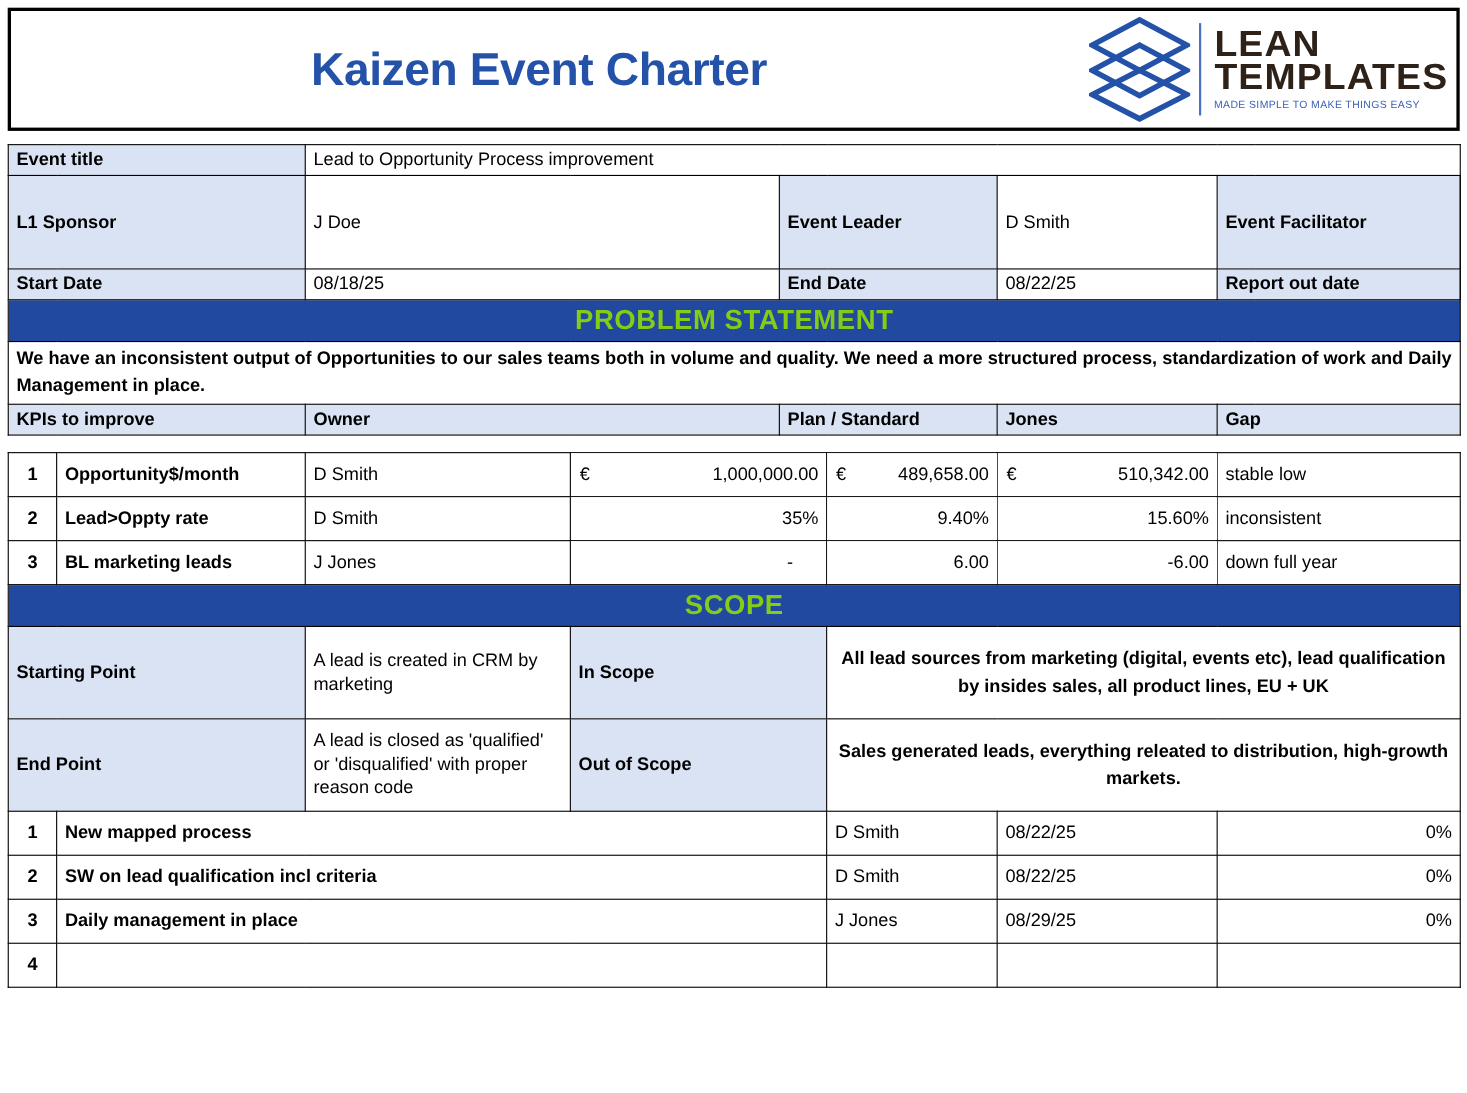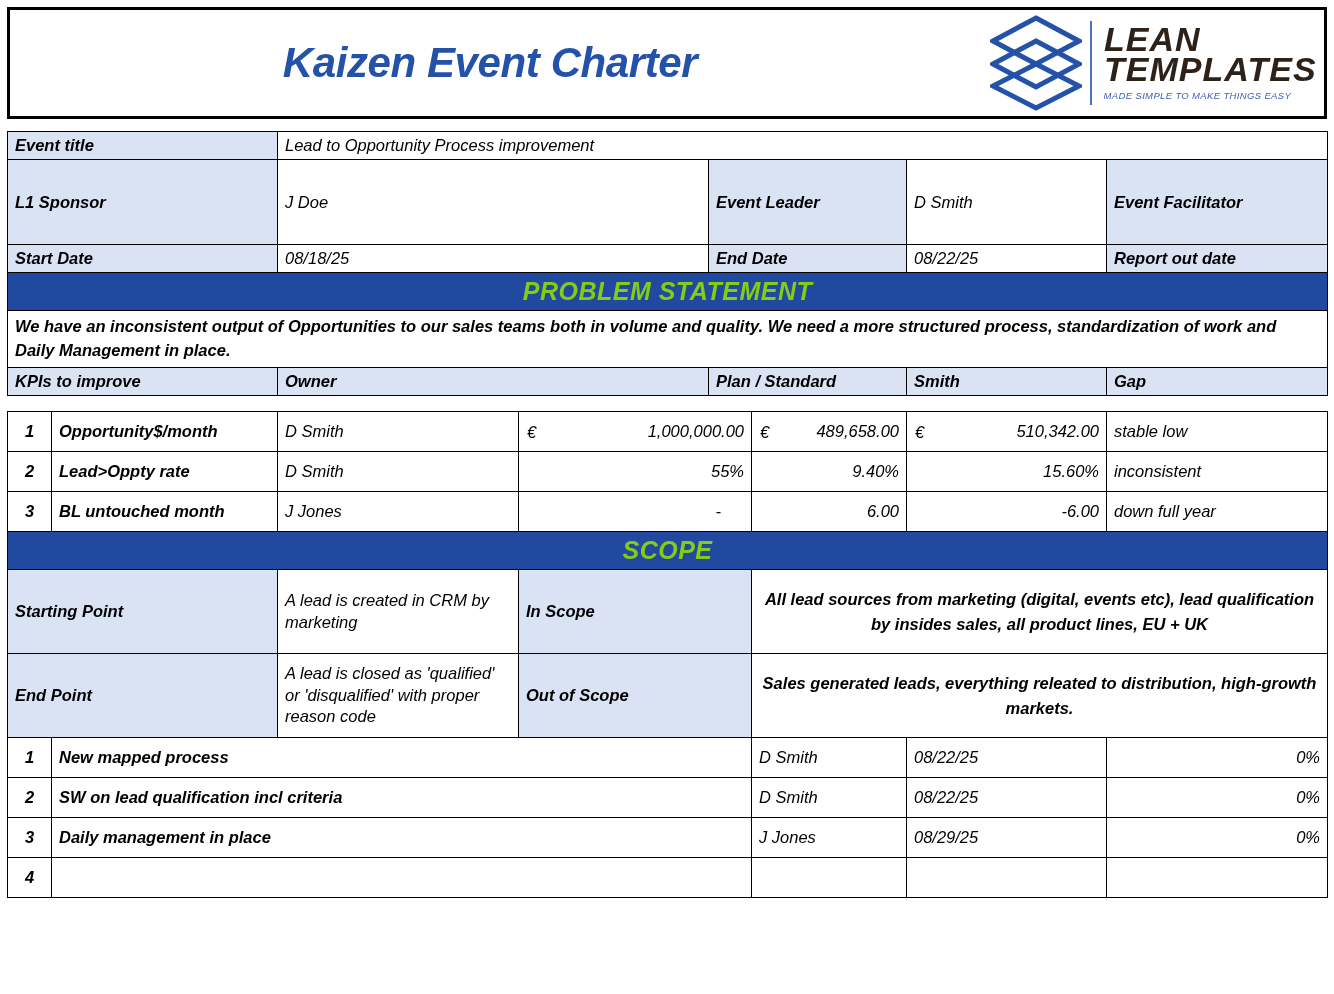--- a/index.html
+++ b/index.html
@@ -13,21 +13,20 @@
     font-family: "Liberation Sans", sans-serif;
     color: #000000;
     overflow: hidden;
   }
 
   .page {
     width: 1254px;
     height: 994px;
     position: relative;
     box-sizing: border-box;
-    font-style: italic;
   }
 
   
   .title-band {
     position: absolute;
     left: 7px;
     top: 7px;
     width: 1320px;
     height: 112px;
     border: 3px solid #000000;
@@ -257,21 +256,21 @@
     </tr>
 
     <tr>
       <td class="problem" colspan="9">We have an inconsistent output of Opportunities to our sales teams both in volume and quality. We need a more structured process, standardization of work and Daily Management in place.</td>
     </tr>
 
     <tr>
       <td class="hdr" colspan="2">KPIs to improve</td>
       <td class="hdr" colspan="2">Owner</td>
       <td class="hdr" colspan="2">Plan / Standard</td>
-      <td class="hdr">Smith</td>
+      <td class="hdr">Jones</td>
       <td class="hdr" colspan="2">Gap</td>
     </tr>
   </tbody>
     </table>
 
   <table class="sheet" style="top:411px">
     <colgroup>
       <col style="width:44px">
       <col style="width:226px">
       <col style="width:241px">
@@ -296,34 +295,34 @@
         <span class="sym">€</span><span>510,342.00</span>
       </td>
       <td class="val">stable low</td>
     </tr>
 
     <tr class="row-kpi">
       <td class="numcol">2</td>
       <td class="val bold">Lead&gt;Oppty rate</td>
       <td class="val">D Smith</td>
       <td class="cur">
-        <span class="sym"></span><span>55%</span>
+        <span class="sym"></span><span>35%</span>
       </td>
       <td class="cur">
         <span class="sym"></span><span>9.40%</span>
       </td>
       <td class="cur">
         <span class="sym"></span><span>15.60%</span>
       </td>
       <td class="val">inconsistent</td>
     </tr>
 
     <tr class="row-kpi">
       <td class="numcol">3</td>
-      <td class="val bold">BL untouched month</td>
+      <td class="val bold">BL marketing leads</td>
       <td class="val">J Jones</td>
       <td class="cur" style="padding-right:30px">
         <span class="sym"></span><span>-</span>
       </td>
       <td class="cur">
         <span class="sym"></span><span>6.00</span>
       </td>
       <td class="cur">
         <span class="sym"></span><span>-6.00</span>
       </td>

